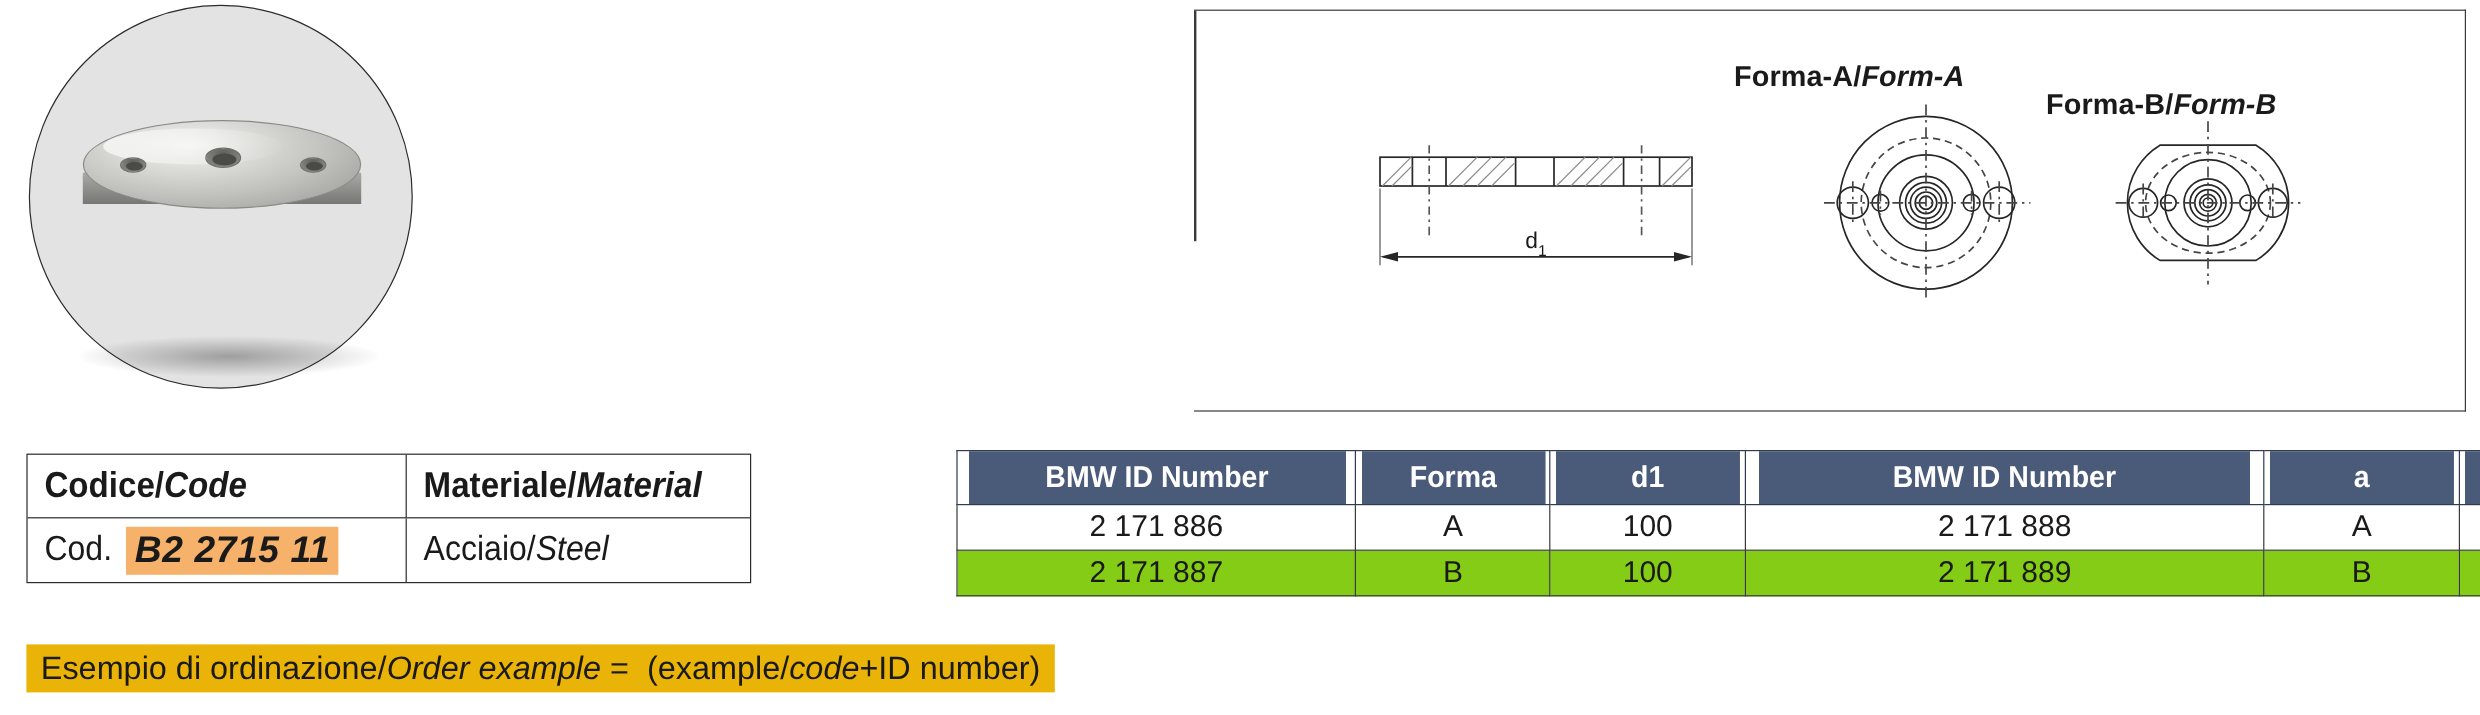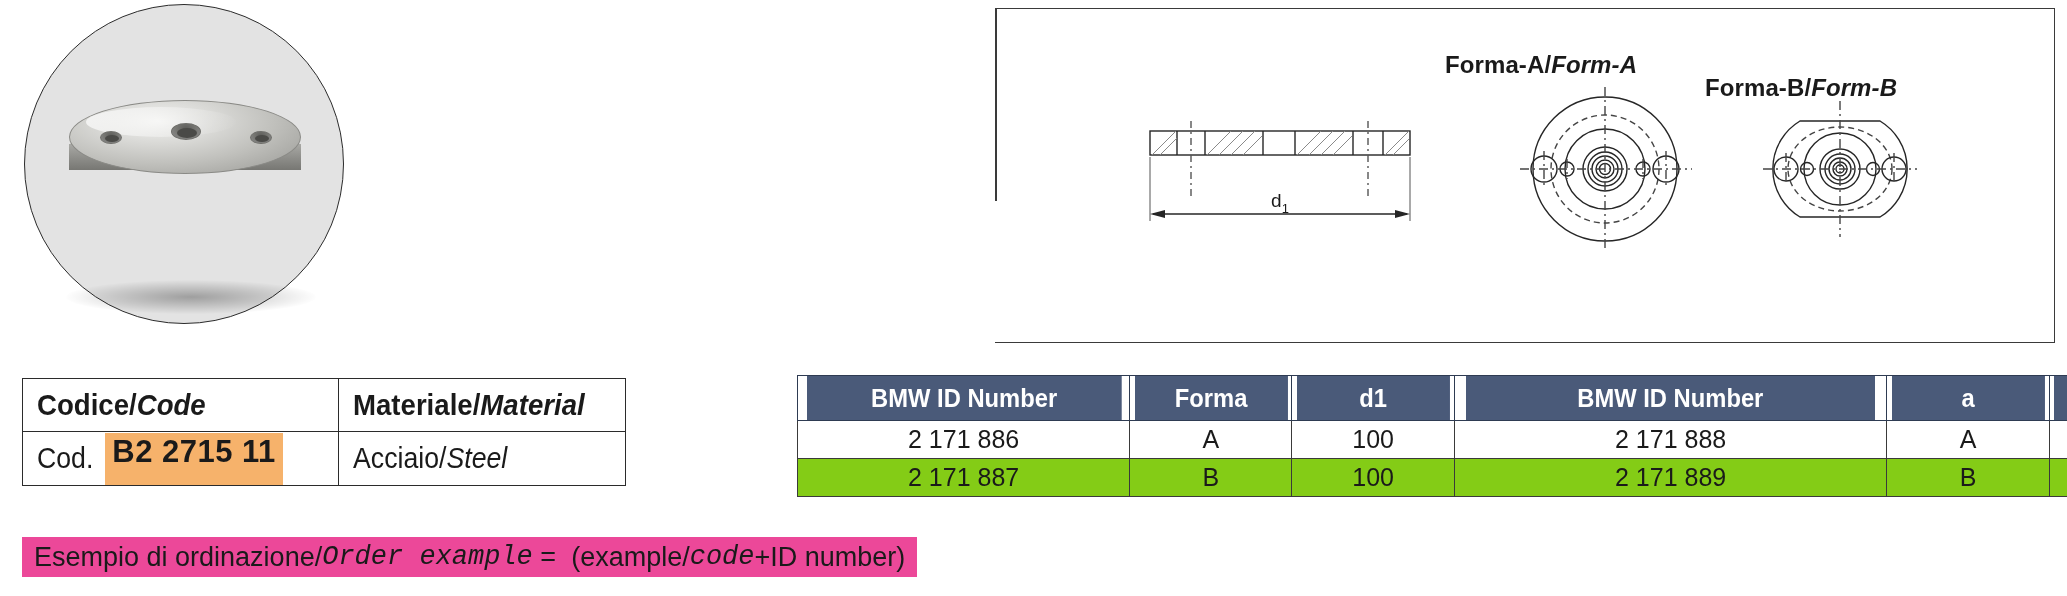--- a/index.html
+++ b/index.html
@@ -50,40 +50,40 @@
   #spec-table .row.top{border-bottom:1.6px solid #2b2b2b;}
   #spec-table .cell{display:flex;align-items:center;box-sizing:border-box;padding-left:14px;}
   #spec-table .c1{width:52.5%;border-right:1.6px solid #2b2b2b;}
   #spec-table .c2{width:47.5%;text-align:center;}
   .hdr-txt{font-size:30px;font-weight:bold;white-space:nowrap;
            font-stretch:condensed;transform:scaleX(.92);transform-origin:left center;}
   .hdr-txt i{font-style:italic;}
   .body-txt{font-size:29px;white-space:nowrap;font-stretch:condensed;
             transform:scaleX(.92);transform-origin:left center;}
   .body-txt i{font-style:italic;}
-  .code-hl{background:#f6b26b;font-weight:bold;font-size:31px;padding:1px 7px 15px 7px;
-           margin-left:7px;letter-spacing:.5px;}
+  .code-hl{background:#f6b26b;font-weight:bold;font-size:31px;padding:1px 7px 3px 7px;
+           margin-left:7px;letter-spacing:.5px;font-style:italic;}
 
   
   #data-table{position:absolute;left:797px;top:375px;width:1415px;
               border-collapse:collapse;table-layout:fixed;}
   #data-table th{background:#4a5a79;color:#ffffff;font-size:25px;font-weight:bold;
                  height:44px;border:1.3px solid #2e3b52;padding:0 4px;
                  transform:scaleX(.95);}
   #data-table td{font-size:25px;height:37px;text-align:center;
                  border:1.3px solid #3a3a3a;padding:0 4px;
                  font-stretch:condensed;}
   #data-table tr.alt td{background:#84cc16;}
   #data-table tr.plain td{background:#ffffff;}
 
   
   #order-note{position:absolute;left:22px;top:537px;height:40px;
-              background:#ec4899;display:flex;align-items:center;padding:0 12px;
+              background:#eab308;display:flex;align-items:center;padding:0 12px;
               font-size:27px;white-space:nowrap;box-sizing:border-box;}
-  #order-note i{font-style:italic;font-family:Liberation Mono, monospace;}
+  #order-note i{font-style:italic;}
   #order-note span{font-stretch:condensed;}
 </style>
 </head>
 <body>
 
 <div id="photo-panel">
   <div class="disc-bg"></div>
   <div class="disc-shadow"></div>
   <div class="plate-wrap">
     <div class="plate-side"></div>

